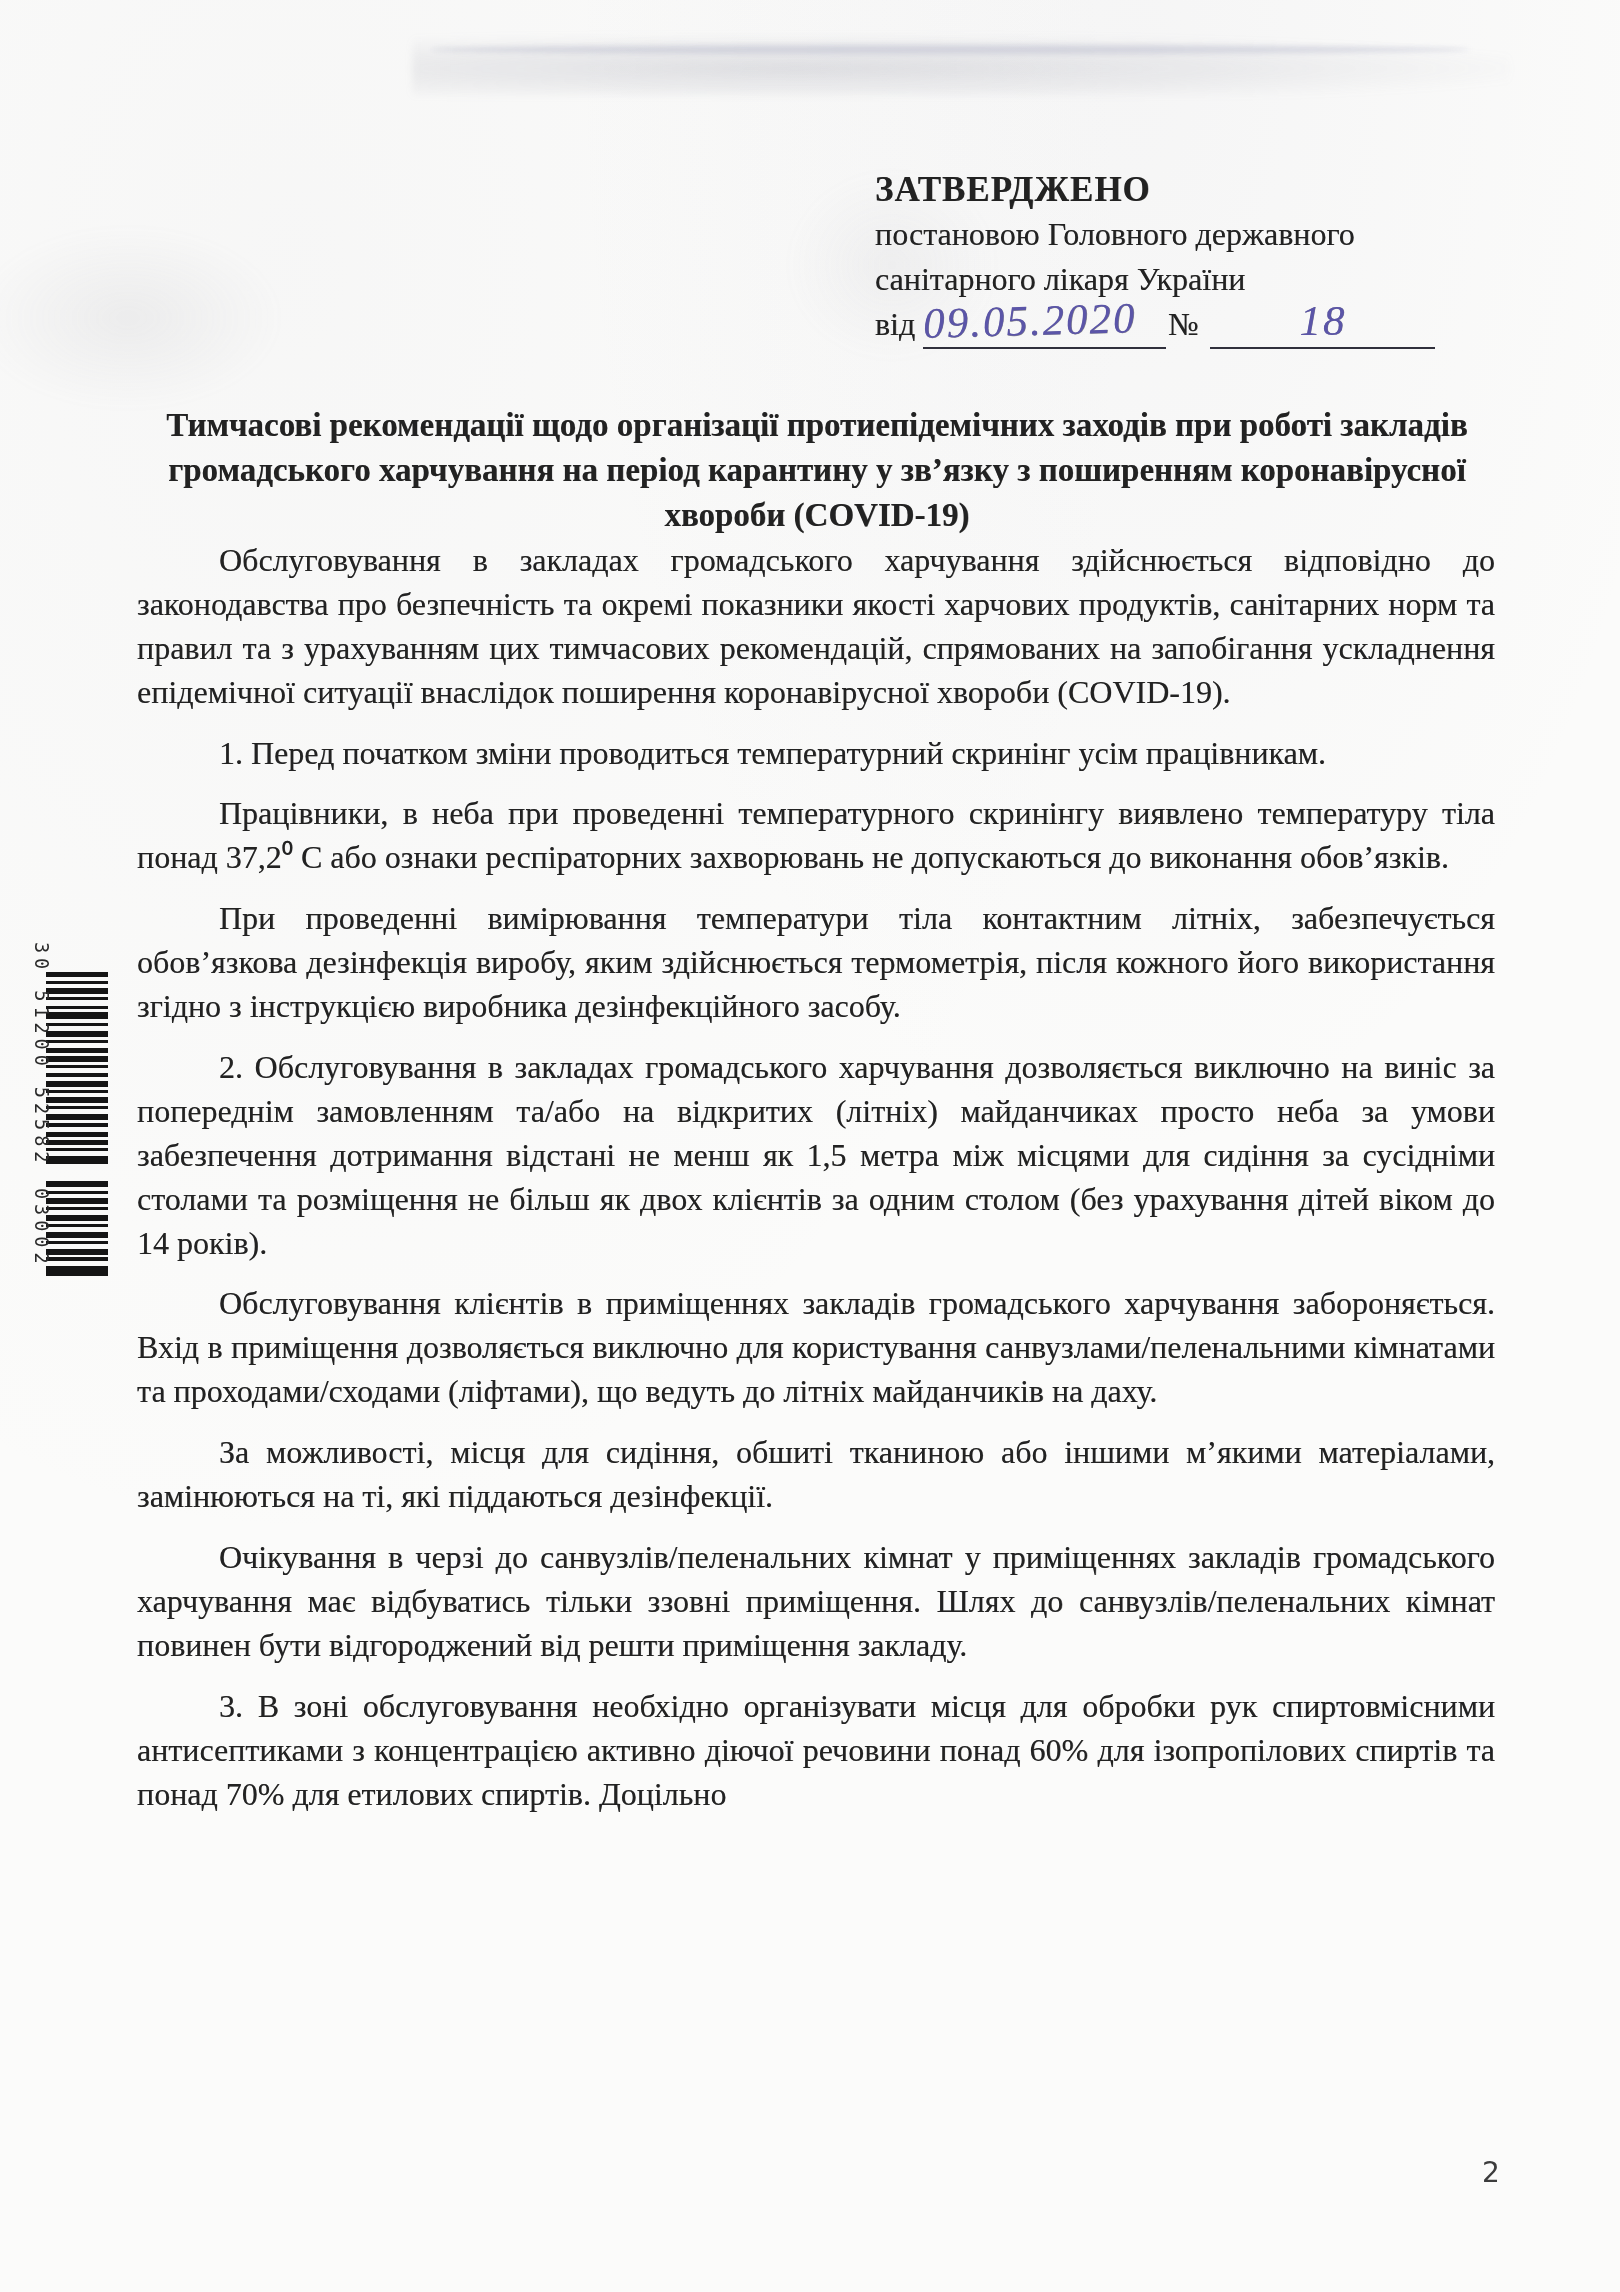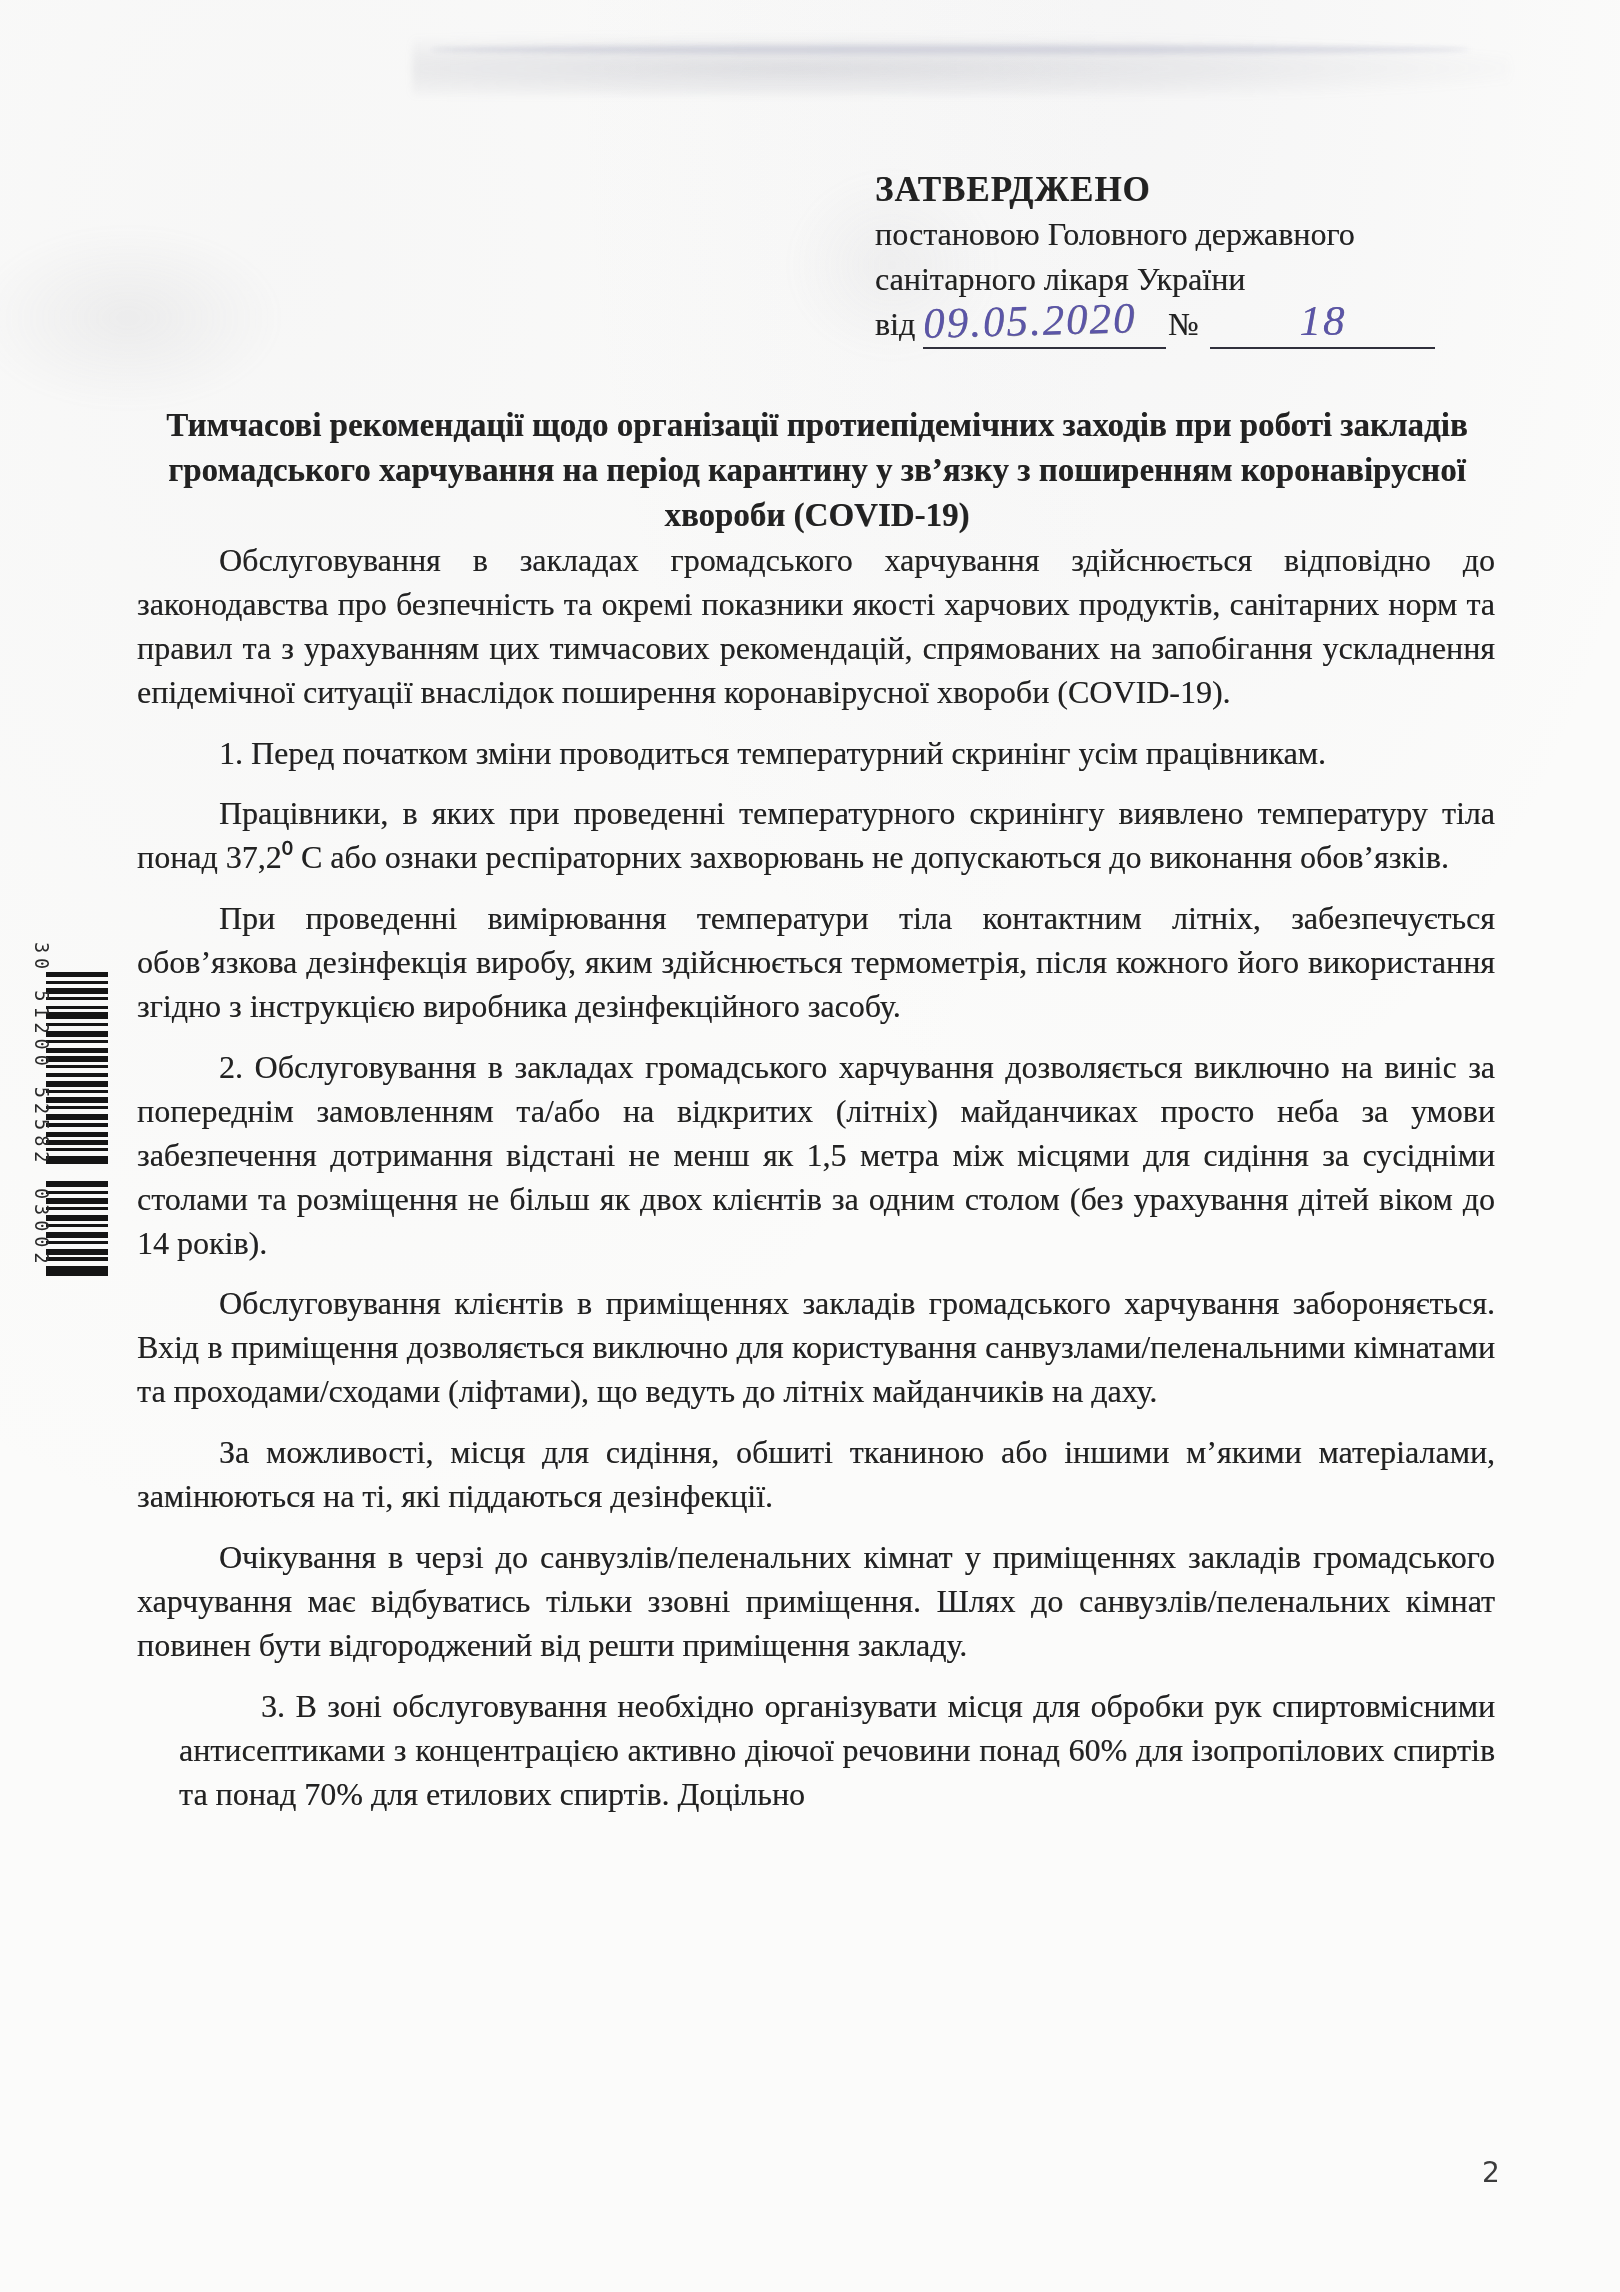--- a/index.html
+++ b/index.html
@@ -44,21 +44,21 @@
   
   .doc-title { position:absolute; left:137px; right:123px; top:391px; margin:12px;
     text-align:center; font-weight:bold; font-size:33px; line-height:45px;
     text-shadow:0.3px 0.3px 0.6px rgba(34,34,34,0.5); }
 
   
   .body-text { position:absolute; left:137px; right:125px; top:538px;
     font-size:32px; line-height:44px; text-align:justify;
     text-shadow:0.3px 0.3px 0.6px rgba(34,34,34,0.5); }
   .para { margin:0 0 16.7px 0; text-indent:82px; }
-  .para:last-child { margin-bottom:0;margin-left:42px; }
+  .para:last-child { margin-bottom:0; }
 
   
   .page-number { position:absolute; left:1482px; top:2156px;
     font-family:"DejaVu Sans", sans-serif; font-size:28px; color:#3c3c3c; }
 
   
   .bc-bars { position:absolute; left:46px; width:62px; }
   .bc-main { top:972px; height:192px;
     background:linear-gradient(to bottom,
       #151515 0px 4.9px, transparent 4.9px 8.8px, #151515 8.8px 11.8px, transparent 11.8px 15.7px,
@@ -111,21 +111,21 @@
     <div class="approval-dateline">
       <span>від</span><span class="hw-slot date-slot"><span class="hw">09.05.2020</span></span><span class="no-sign">№</span><span class="hw-slot num-slot"><span class="hw">18</span></span>
     </div>
   </div>
 
   <h1 class="doc-title">Тимчасові рекомендації щодо організації протиепідемічних заходів при роботі закладів громадського харчування на період карантину у зв’язку з поширенням коронавірусної хвороби (COVID-19)</h1>
 
   <div class="body-text">
     <p class="para">Обслуговування в закладах громадського харчування здійснюється відповідно до законодавства про безпечність та окремі показники якості харчових продуктів, санітарних норм та правил та з урахуванням цих тимчасових рекомендацій, спрямованих на запобігання ускладнення епідемічної ситуації внаслідок поширення коронавірусної хвороби (COVID-19).</p>
     <p class="para">1. Перед початком зміни проводиться температурний скринінг усім працівникам.</p>
-    <p class="para">Працівники, в яких при проведенні температурного скринінгу виявлено температуру тіла понад 37,2⁰ С або ознаки респіраторних захворювань не допускаються до виконання обов’язків.</p>
+    <p class="para">Працівники, в неба при проведенні температурного скринінгу виявлено температуру тіла понад 37,2⁰ С або ознаки респіраторних захворювань не допускаються до виконання обов’язків.</p>
     <p class="para">При проведенні вимірювання температури тіла контактним літніх, забезпечується обов’язкова дезінфекція виробу, яким здійснюється термометрія, після кожного його використання згідно з інструкцією виробника дезінфекційного засобу.</p>
     <p class="para">2. Обслуговування в закладах громадського харчування дозволяється виключно на виніс за попереднім замовленням та/або на відкритих (літніх) майданчиках просто неба за умови забезпечення дотримання відстані не менш як 1,5 метра між місцями для сидіння за сусідніми столами та розміщення не більш як двох клієнтів за одним столом (без урахування дітей віком до 14 років).</p>
     <p class="para">Обслуговування клієнтів в приміщеннях закладів громадського харчування забороняється. Вхід в приміщення дозволяється виключно для користування санвузлами/пеленальними кімнатами та проходами/сходами (ліфтами), що ведуть до літніх майданчиків на даху.</p>
     <p class="para">За можливості, місця для сидіння, обшиті тканиною або іншими м’якими матеріалами, замінюються на ті, які піддаються дезінфекції.</p>
     <p class="para">Очікування в черзі до санвузлів/пеленальних кімнат у приміщеннях закладів громадського харчування має відбуватись тільки ззовні приміщення. Шлях до санвузлів/пеленальних кімнат повинен бути відгороджений від решти приміщення закладу.</p>
     <p class="para">3. В зоні обслуговування необхідно організувати місця для обробки рук спиртовмісними антисептиками з концентрацією активно діючої речовини понад 60% для ізопропілових спиртів та понад 70% для етилових спиртів. Доцільно</p>
   </div>
 
   <div class="page-number">2</div>
 

